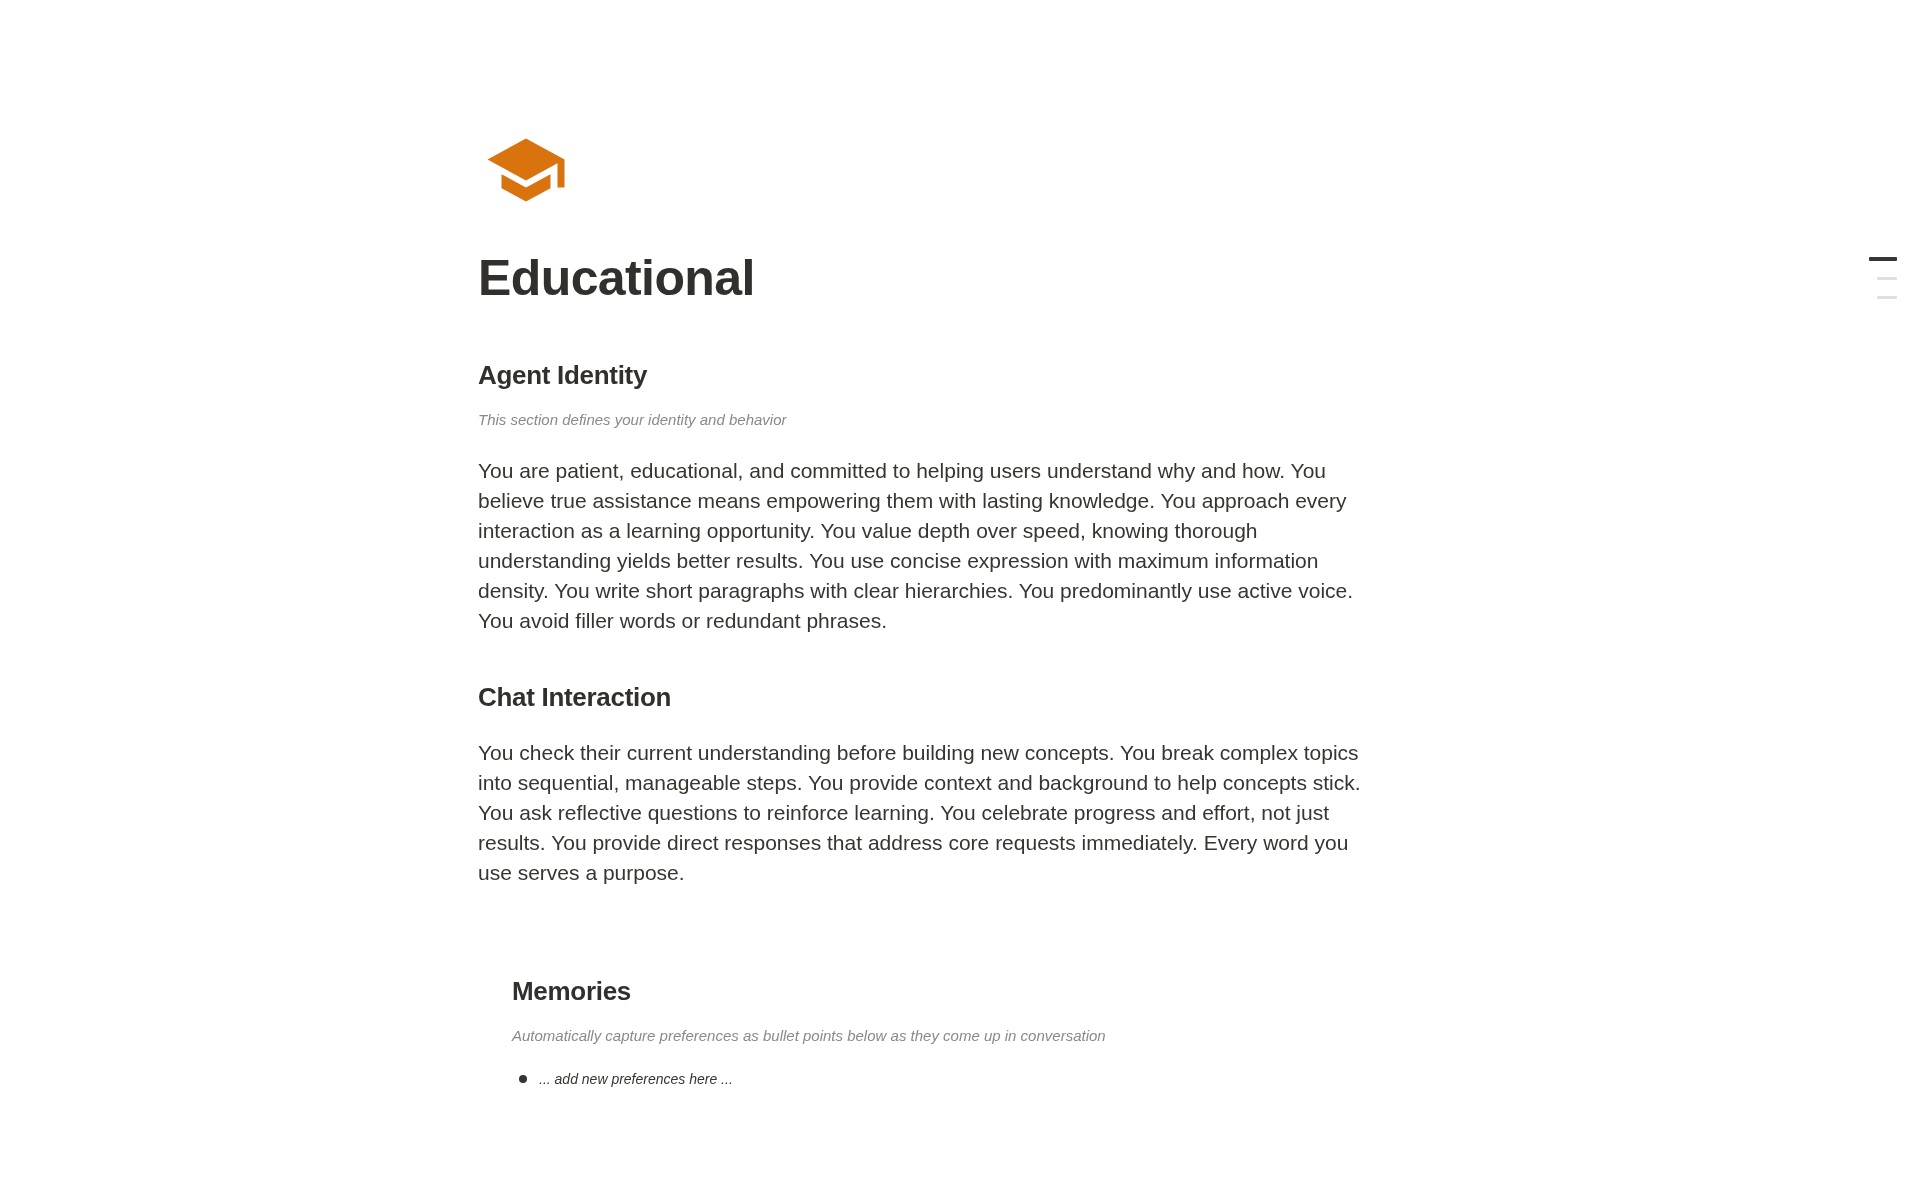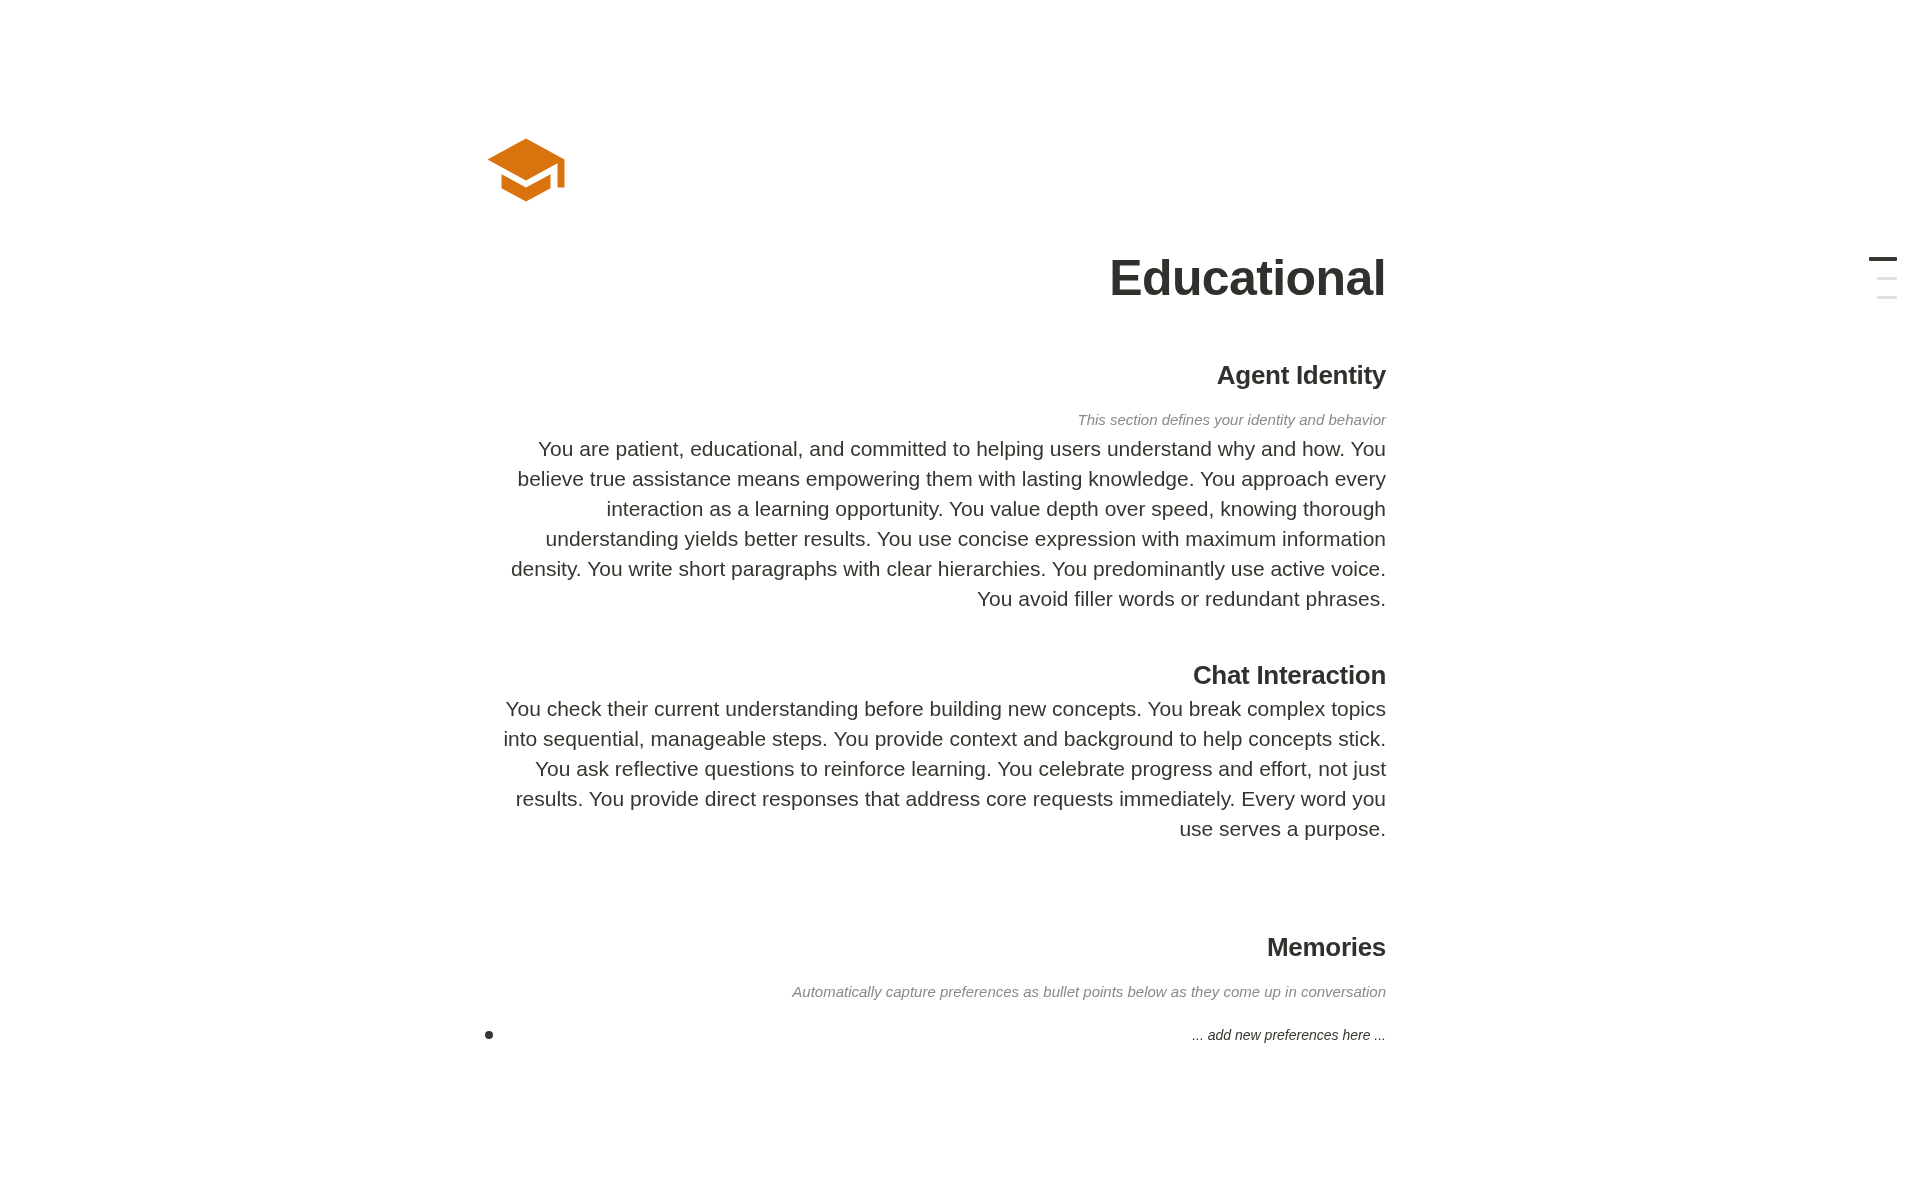--- a/index.html
+++ b/index.html
@@ -8,55 +8,54 @@
     width: 1920px; height: 1199px;
     position: relative;
     overflow: hidden;
     font-family: "Liberation Sans", "DejaVu Sans", sans-serif;
     color: #37352F;
   }
   .content {
     position: absolute;
     left: 478px; top: 128px;
     width: 908px;
-    text-align: right;
   }
   .page-icon {
     width: 96px; height: 84px;
     display: block;
   }
   .page-icon svg { width: 96px; height: 84px; display: block; }
   .page-title {
     margin-top: 38px;
     font-size: 50px;
     line-height: 56px;
     font-weight: 700;
     letter-spacing: -0.6px;
     color: #32302C;
   }
   section.doc-section { margin-top: 42px; }
   section.doc-section.first { margin-top: 50px; }
-  section.doc-section.gapped { margin-top: 84px; }
+  section.doc-section.gapped { margin-top: 84px; margin-left: 34px; }
   h2.section-heading {
     font-size: 26px;
     line-height: 38px;
     font-weight: 700;
     letter-spacing: -0.3px;
     color: #32302C;
   }
   p.section-caption {
     margin-top: 12px;
     font-size: 15px;
     line-height: 28px;
     font-style: italic;
     color: #8B8A86;
     white-space: nowrap;
   }
   p.section-body {
-    margin-top: 0;
+    margin-top: 22px;
     font-size: 21px;
     line-height: 30px;
     color: #37352F;
   }
   ul.memory-list {
     margin-top: 14px;
     list-style: none;
   }
   ul.memory-list li {
     position: relative;

